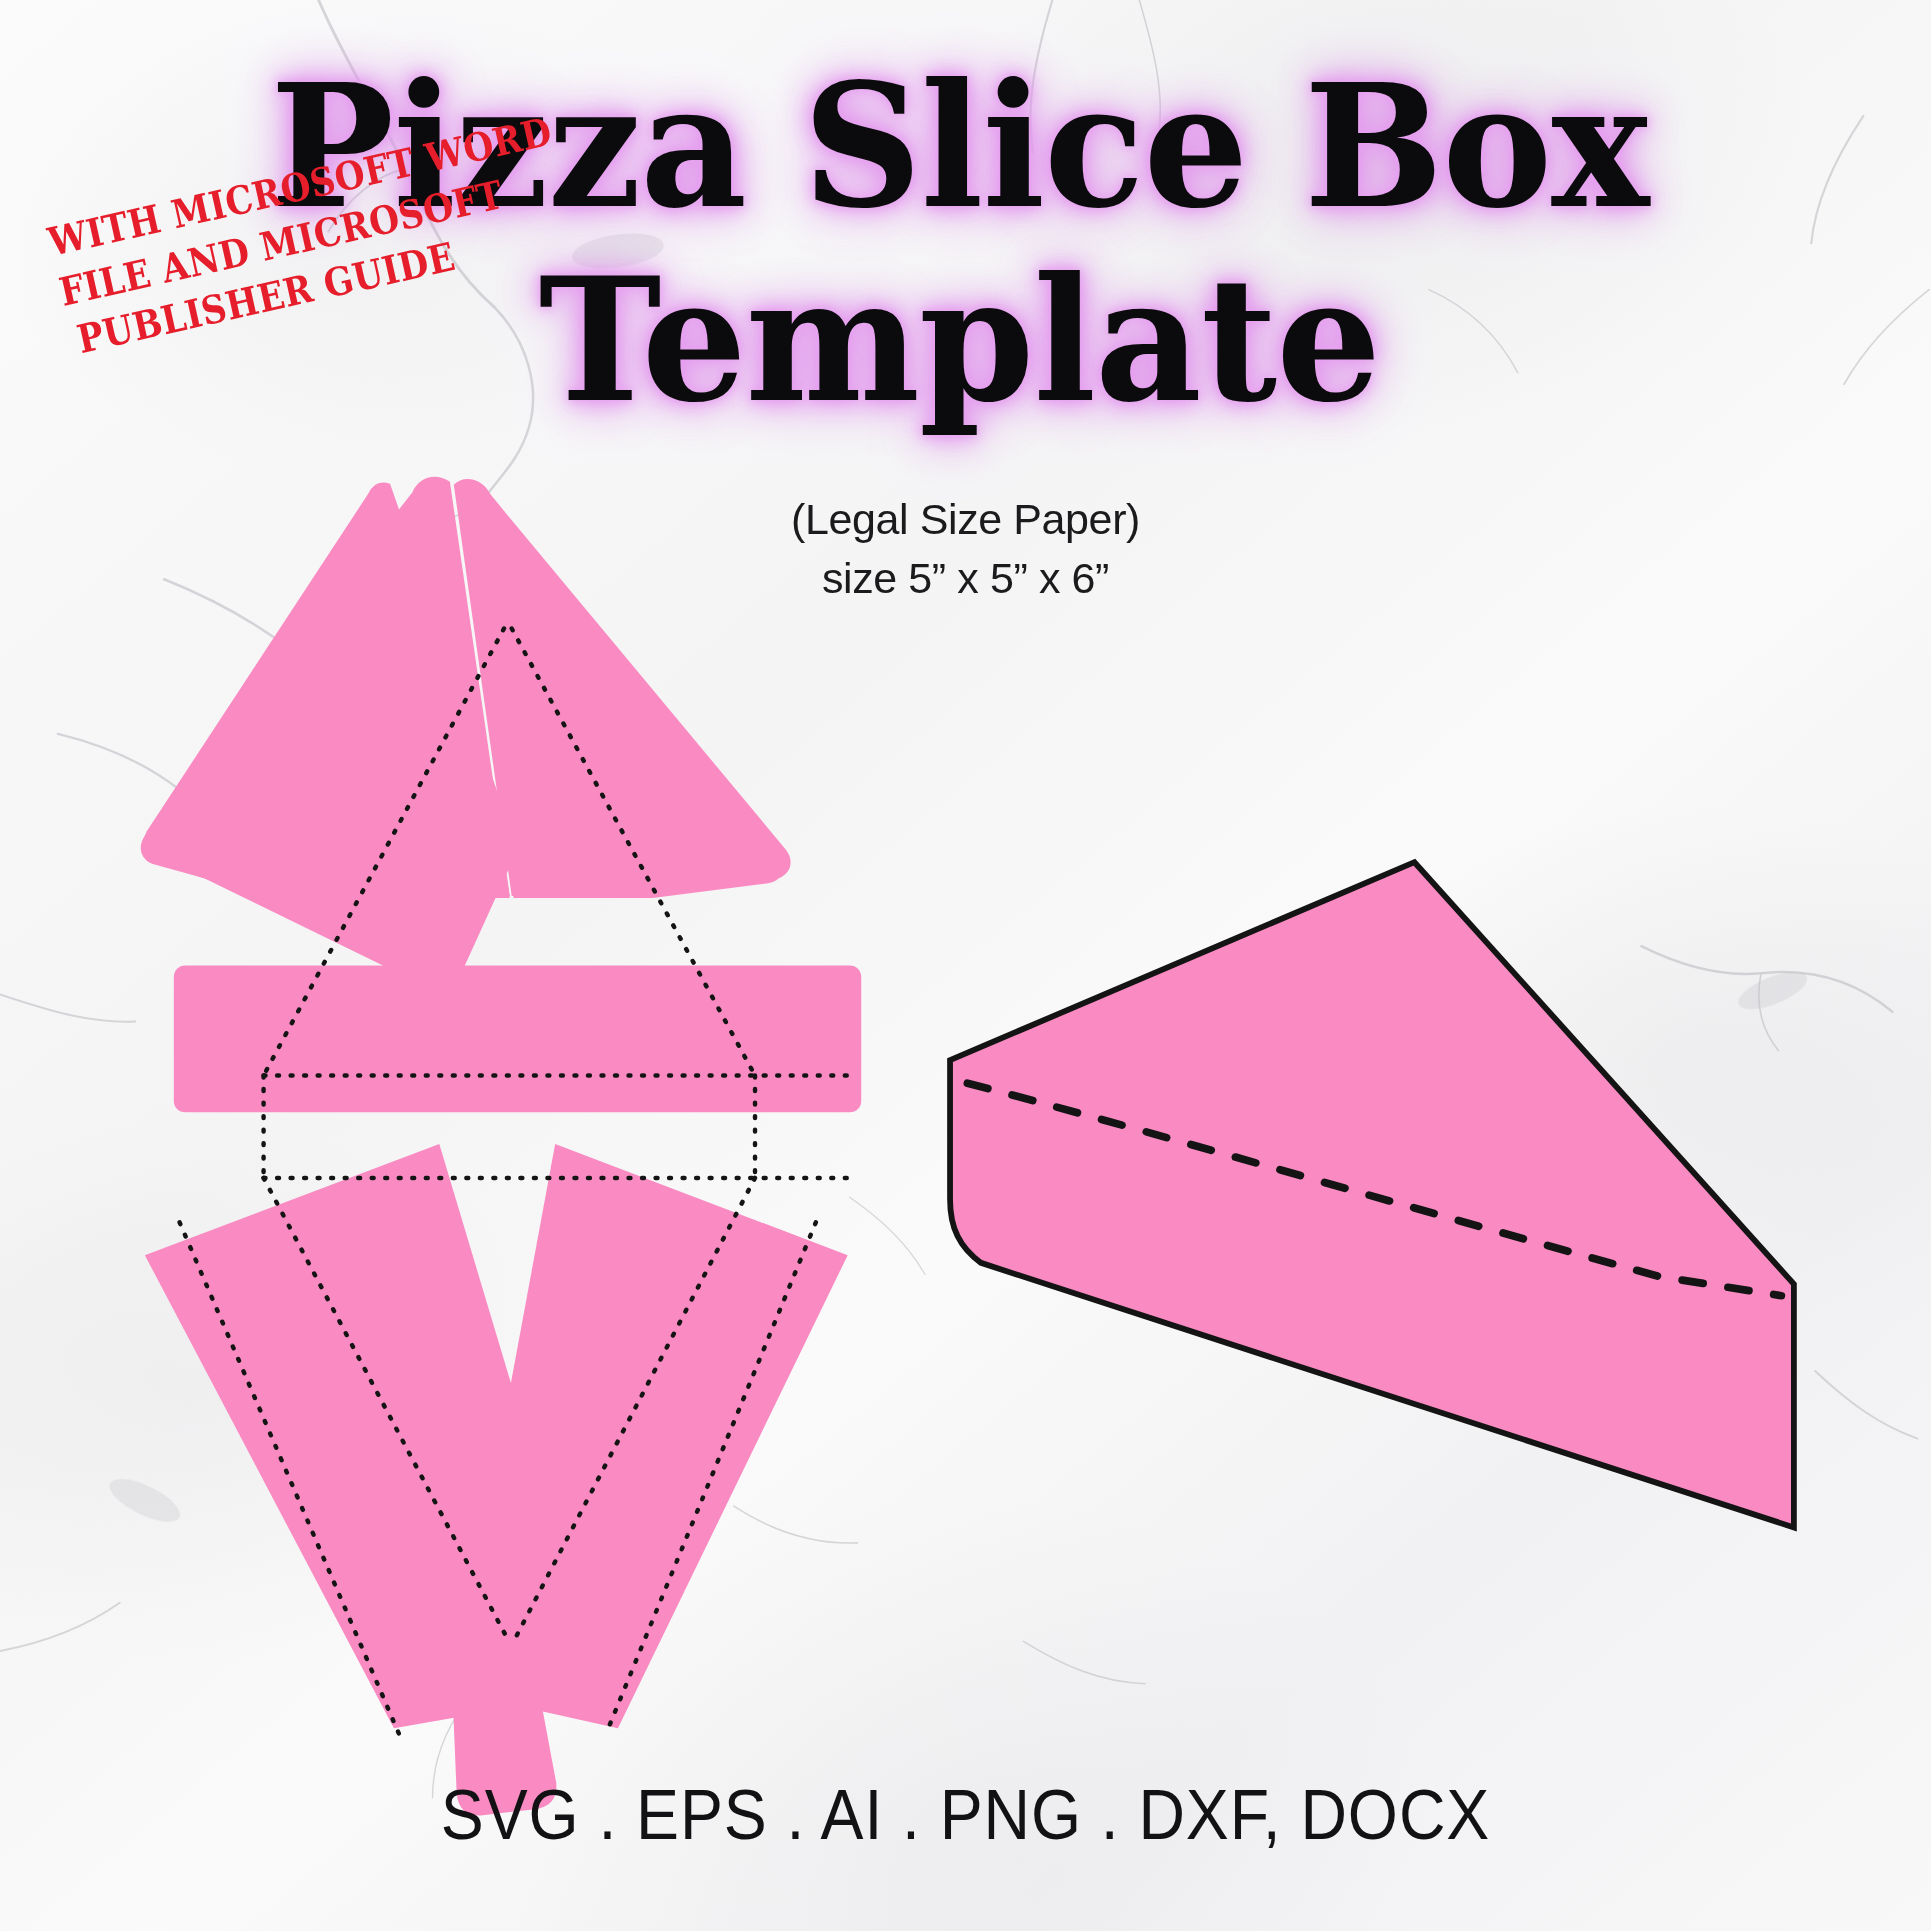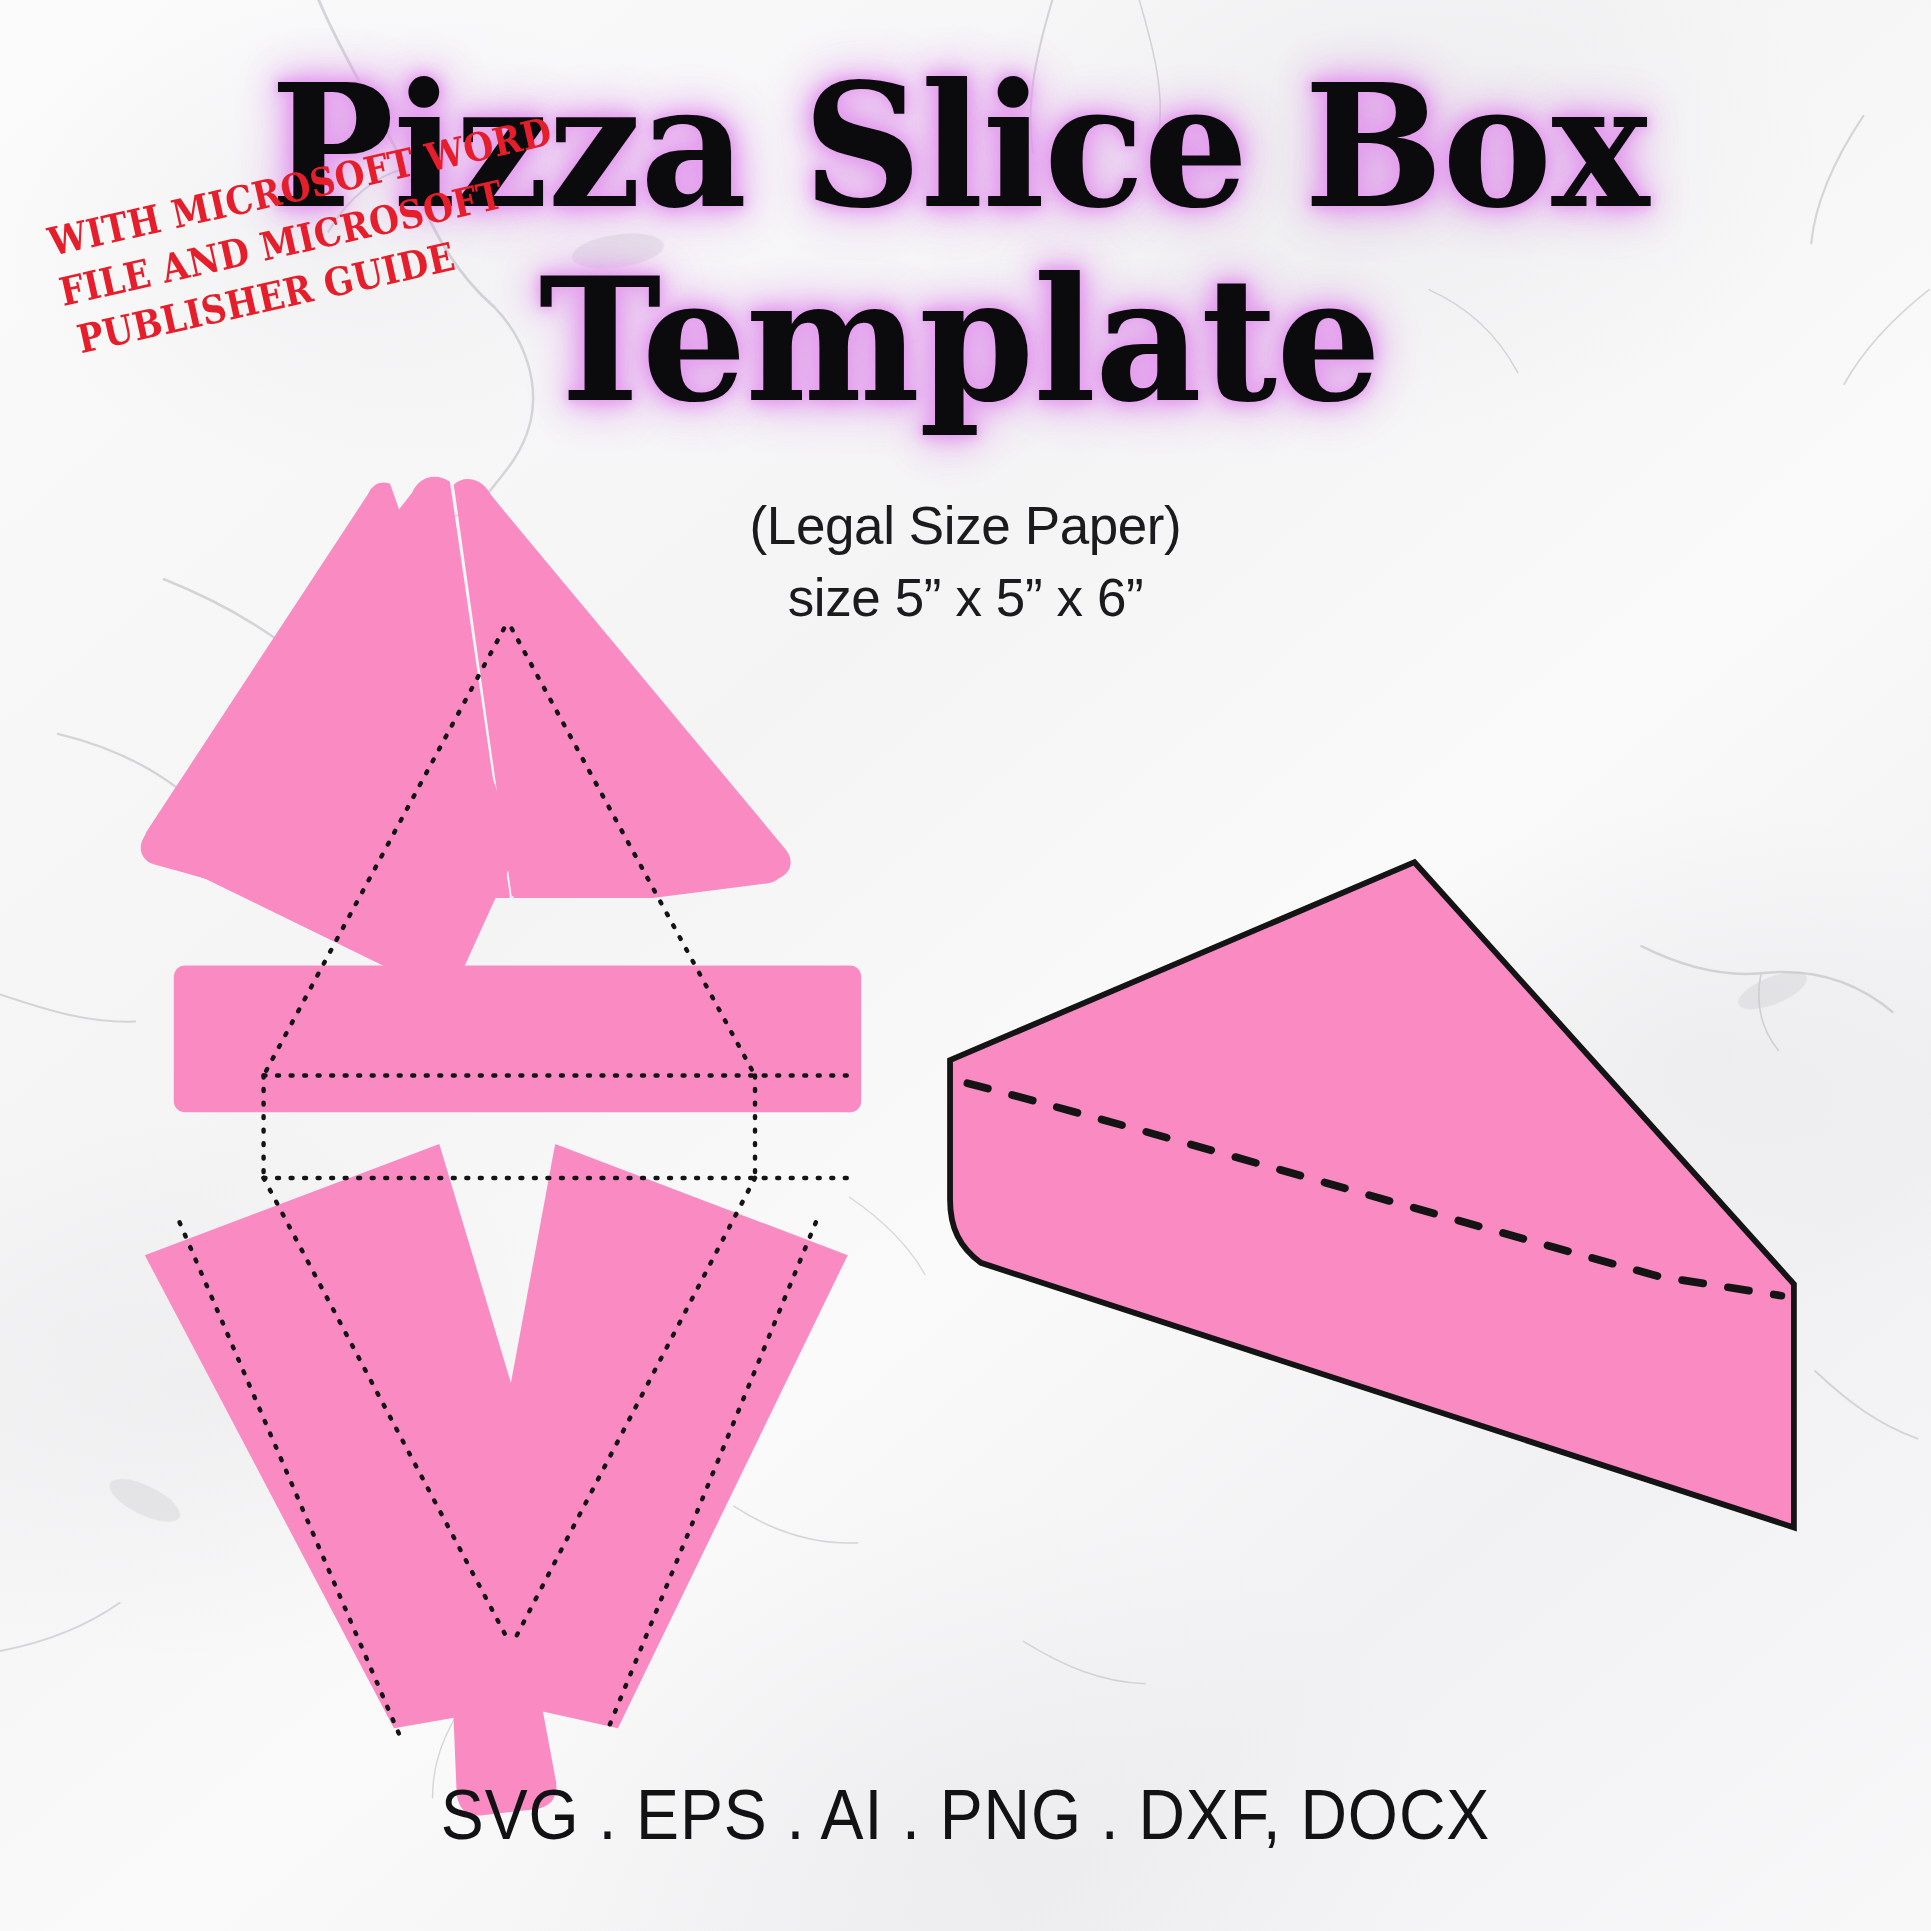--- a/index.html
+++ b/index.html
@@ -62,21 +62,21 @@
   }
   .title-line.l2 { margin-top: 13.5px; }
 
   .subtitle {
     position: absolute;
     left: 0;
     top: 492px;
     width: 1931px;
     text-align: center;
     font-family: "Liberation Sans", sans-serif;
-    font-size: 53px;
+    font-size: 43px;
     font-weight: 400;
     color: #1b1b1d;
     line-height: 1.28;
     letter-spacing: -0.4px;
     pointer-events: none;
   }
   .subtitle div + div { margin-top: 3.9px; }
 
   
   .red-badge {

